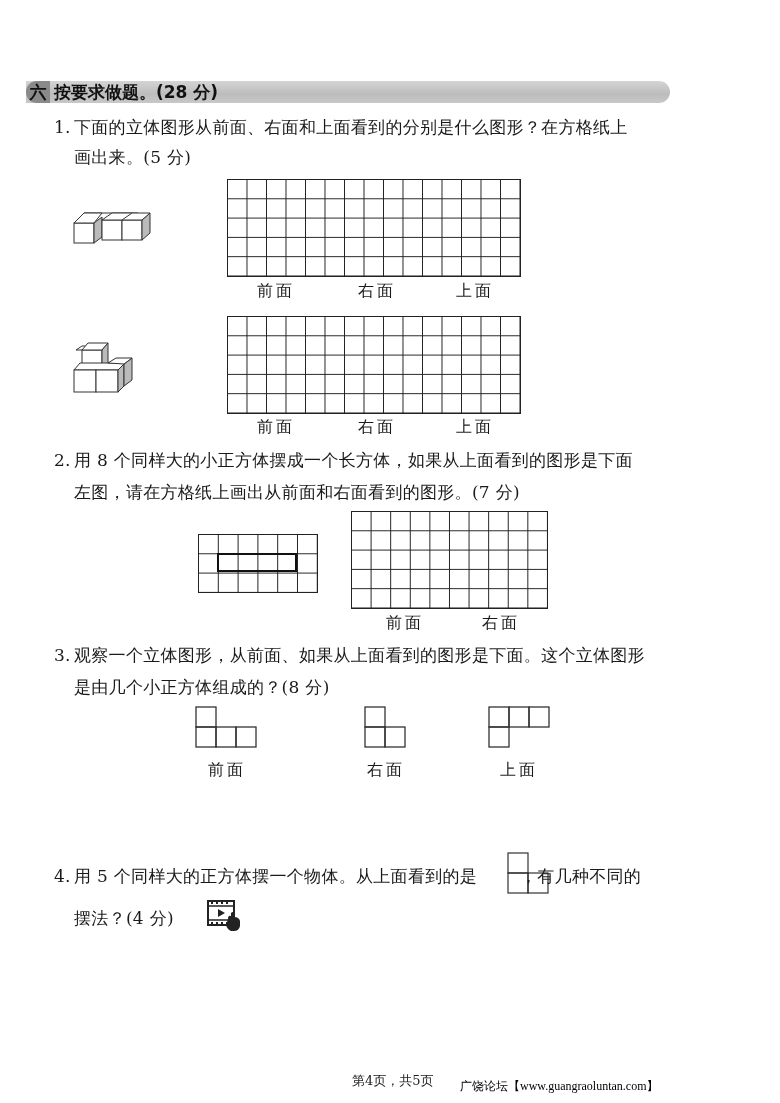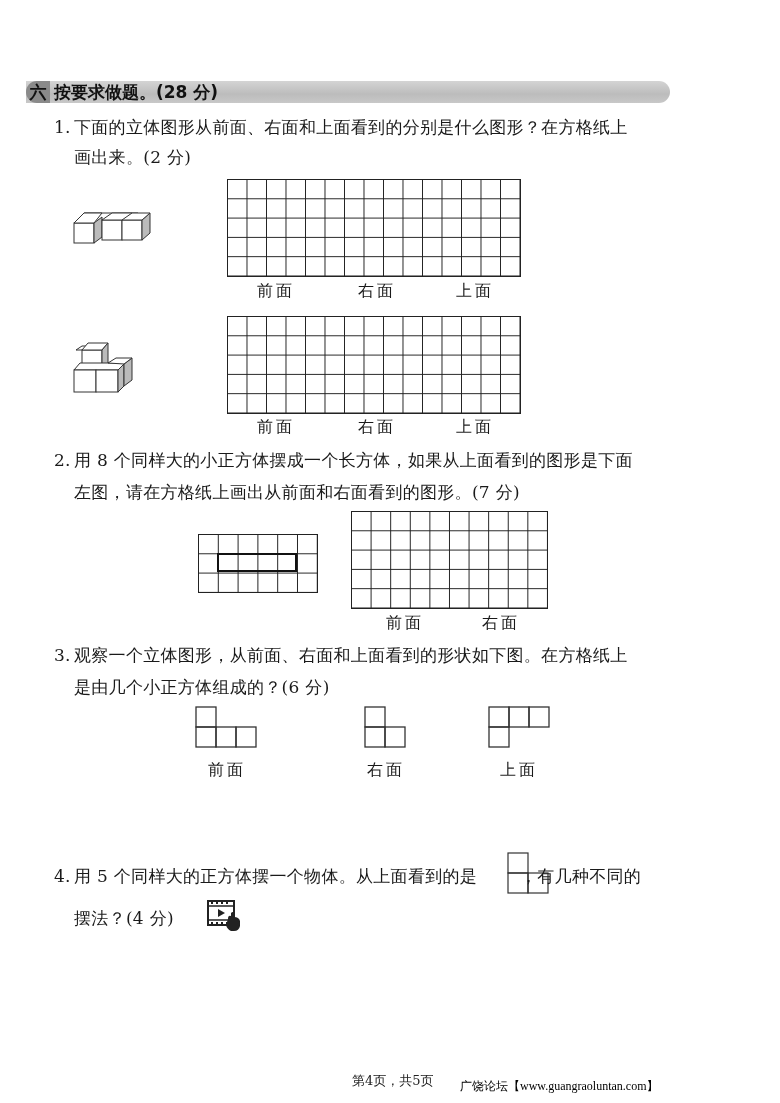--- a/index.html
+++ b/index.html
@@ -31,21 +31,21 @@
 </style>
 </head>
 <body>
 
 <div class="abs section-bar"></div>
 <div class="abs section-num">六</div>
 <div class="abs section-title">按要求做题。(28 分)</div>
 
 <div class="abs q-text" style="left:54px; top:117px;">1.</div>
 <div class="abs q-text" style="left:74px; top:117px;">下面的立体图形从前面、右面和上面看到的分别是什么图形？在方格纸上</div>
-<div class="abs q-text" style="left:74px; top:147px;">画出来。(2 分)</div>
+<div class="abs q-text" style="left:74px; top:147px;">画出来。(5 分)</div>
 
 <svg style="left:70px; top:210px;" width="90" height="45" viewBox="0 0 90 45">
   <g stroke="#333" stroke-width="1" fill="#fff">
     <polygon points="14,3 68,3 58,13 4,13"></polygon>
     <line x1="32" y1="3" x2="22" y2="13"></line>
     <line x1="50" y1="3" x2="40" y2="13"></line>
     <rect x="4" y="13" width="20" height="20"></rect>
     <polygon points="24,13 32,7 32,27 24,33" fill="#bbb"></polygon>
     <rect x="32" y="10" width="20" height="20"></rect>
     <rect x="52" y="10" width="20" height="20"></rect>
@@ -95,22 +95,22 @@
      background-size: 19.8px 19.3px; background-position:-1px -1px;"></div>
 <div class="abs" style="left:217px; top:553px; width:80px; height:19px; border:2.5px solid #111; box-sizing:border-box;"></div>
 
 <div class="grid" style="left:351px; top:511px; width:197px; height:98px;
      background-image: linear-gradient(#222 1.3px, transparent 1.3px), linear-gradient(90deg, #222 1.3px, transparent 1.3px);
      background-size: 19.6px 19.3px; background-position:-1px -1px;"></div>
 <div class="grid-label" style="left:386px; top:613px;">前面</div>
 <div class="grid-label" style="left:482px; top:613px;">右面</div>
 
 <div class="abs q-text" style="left:54px; top:645px;">3.</div>
-<div class="abs q-text" style="left:74px; top:645px;">观察一个立体图形，从前面、右面和上面看到的形状如下图。在方格纸上</div>
-<div class="abs q-text" style="left:74px; top:677px;">是由几个小正方体组成的？(6 分)</div>
+<div class="abs q-text" style="left:74px; top:645px;">观察一个立体图形，从前面、如果从上面看到的图形是下面。这个立体图形</div>
+<div class="abs q-text" style="left:74px; top:677px;">是由几个小正方体组成的？(8 分)</div>
 
 <svg style="left:195px; top:706px;" width="64" height="42">
   <g stroke="#333" stroke-width="1.3" fill="none">
     <rect x="1" y="1" width="20" height="20"></rect>
     <rect x="1" y="21" width="20" height="20"></rect>
     <rect x="21" y="21" width="20" height="20"></rect>
     <rect x="41" y="21" width="20" height="20"></rect>
   </g>
 </svg>
 <div class="grid-label" style="left:208px; top:760px;">前面</div>

